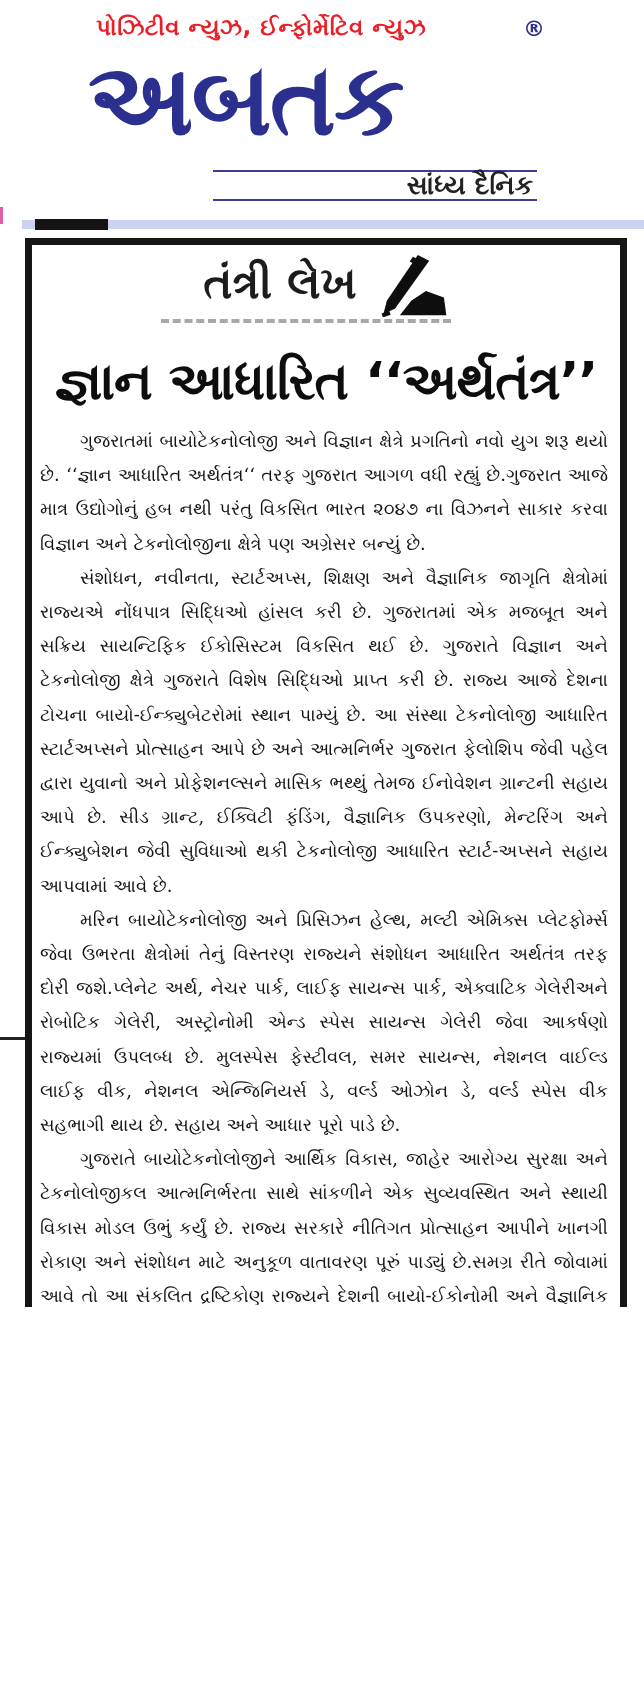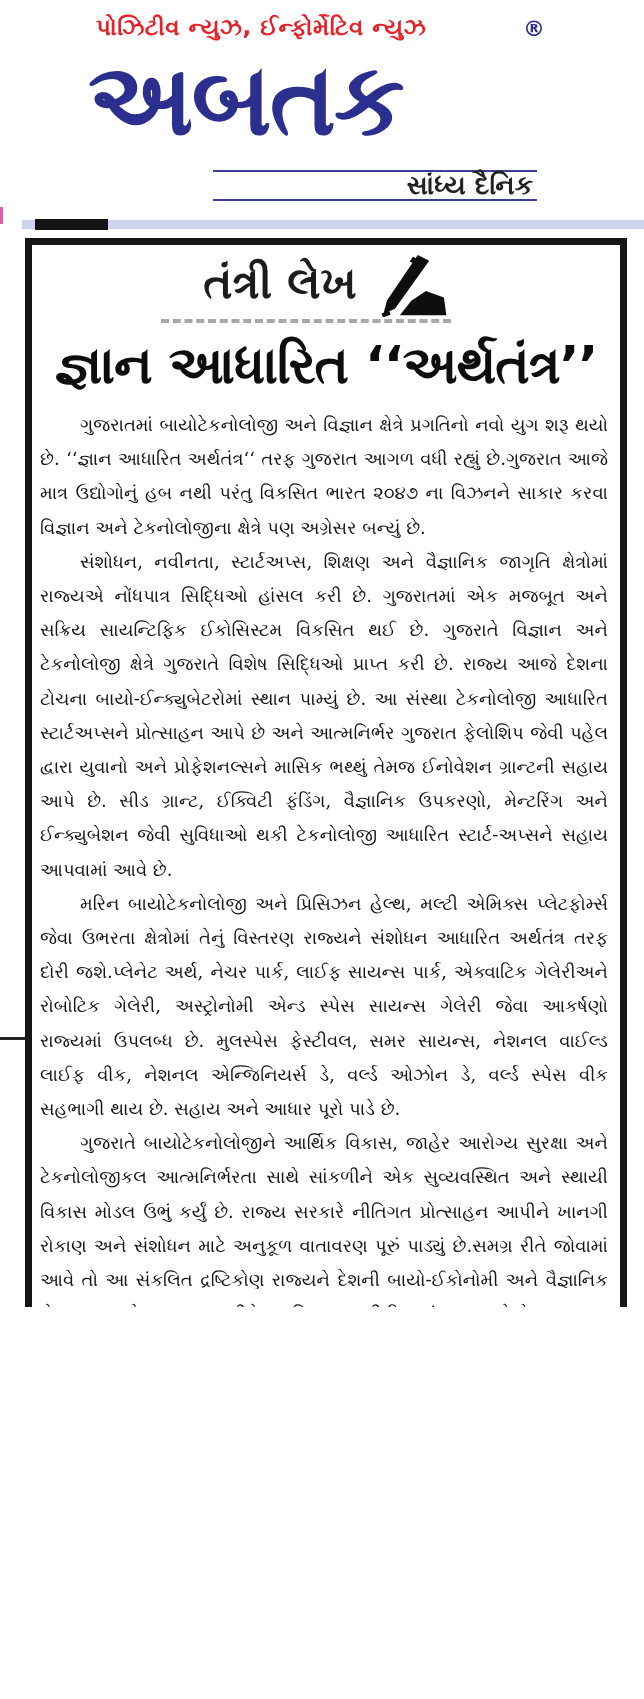--- a/index.html
+++ b/index.html
@@ -51,21 +51,21 @@
   .section-label {
     font-size:44px; font-weight:bold; color:#1c1c1c; line-height:56px;
   }
   .section-underline {
     width:290px; margin:2px auto 0 auto; border-bottom:4px dashed #a8a8a8;
     transform:translateX(-20px);
   }
   .pen-icon { width:82px; height:62px; display:block; }
 
   .headline {
-    margin-top:10px; padding:0 6px; text-align:center;
+    margin-top:26px; padding:0 6px; text-align:center;
     font-size:52px; font-weight:900; color:#0d0d0d; line-height:65px;
     letter-spacing:-1px;
   }
 
   .article { padding:10px 12px 0 8px; }
   .article p {
     font-size:18px; line-height:34.2px; color:#141414;
     text-align:justify; text-indent:40px;
     font-family:"DejaVu Serif", serif;
   }

